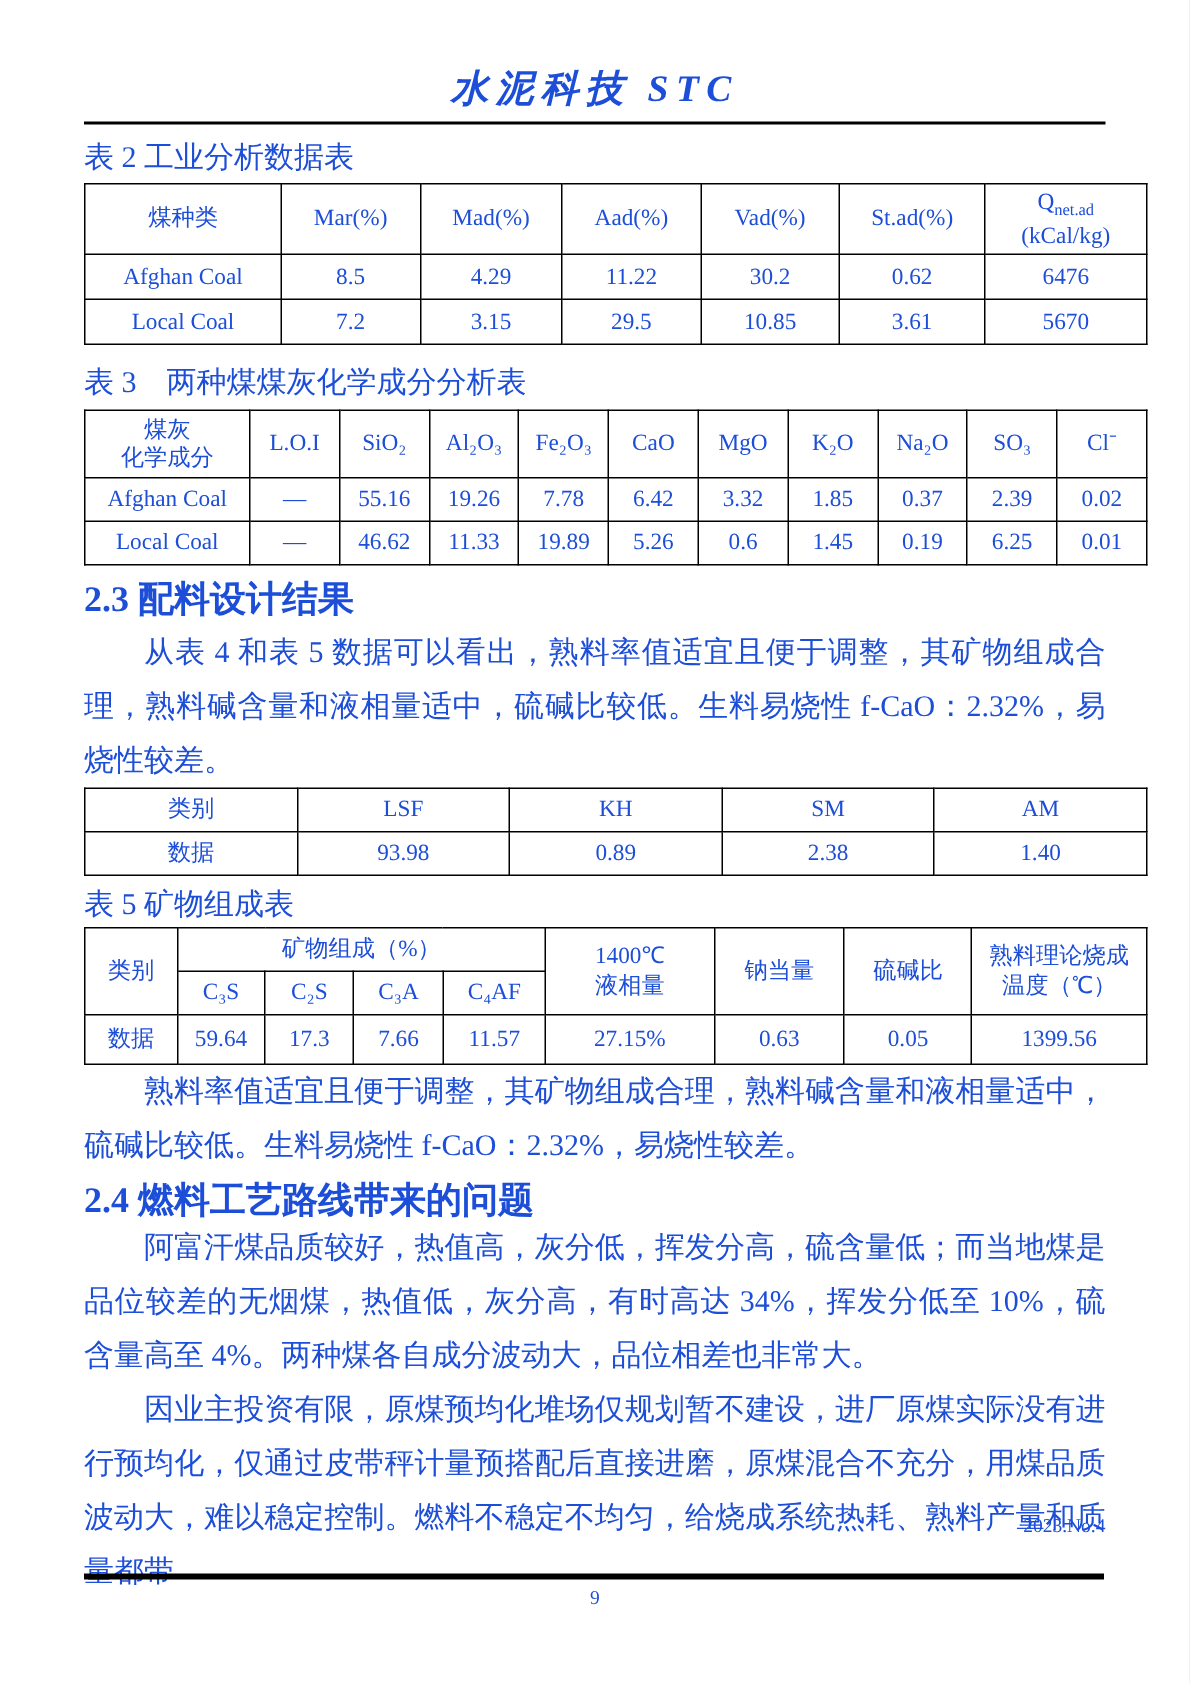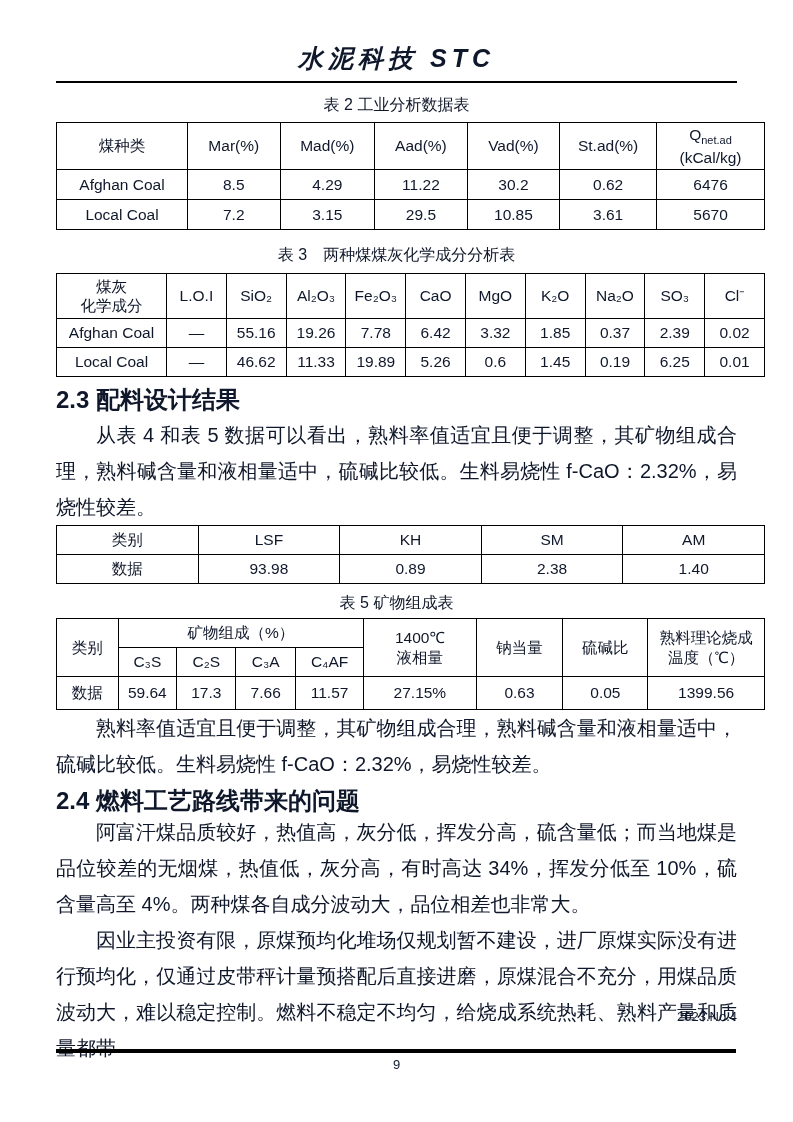--- a/index.html
+++ b/index.html
@@ -1,22 +1,22 @@
 <!DOCTYPE html>
 <html><head>
 <meta charset="utf-8">
 <style>
   html,body{margin:0;padding:0;background:#e8e8e8}
   .page{position:relative;width:793px;height:1122px;margin:0 auto;background:#ffffff;
-        font-family:Liberation Sans, sans-serif;color:#0f172a;overflow:hidden}
+        font-family:Liberation Serif, serif;color:#1d4ed8;overflow:hidden}
   .content{margin:0 56px}
   .journal-title{padding-top:42px;text-align:center;font-size:25px;letter-spacing:5px;
                  font-weight:600;font-style:italic}
   .header-rule{border-top:2.5px solid #000;margin-top:6px}
-  .caption{text-align:center;font-size:16px;line-height:22px}
+  .caption{font-size:20px;line-height:22px}
   .c2{margin:11px 0 6px}
   .c3{margin:14px 0 7px}
   .c4{margin:8px 0 2px}
   .c5{margin:8px 0 4px}
   table{border-collapse:collapse;table-layout:fixed;margin:0 auto;width:709px;font-size:15.5px}
   td{border:1.6px solid #000;text-align:center;vertical-align:middle;padding:0;line-height:1.25}
   sub{font-size:11px}
   #t2 .hrow td{height:46px}
   #t2 .drow td{height:29px}
   #t3 .hrow td{height:44px}

